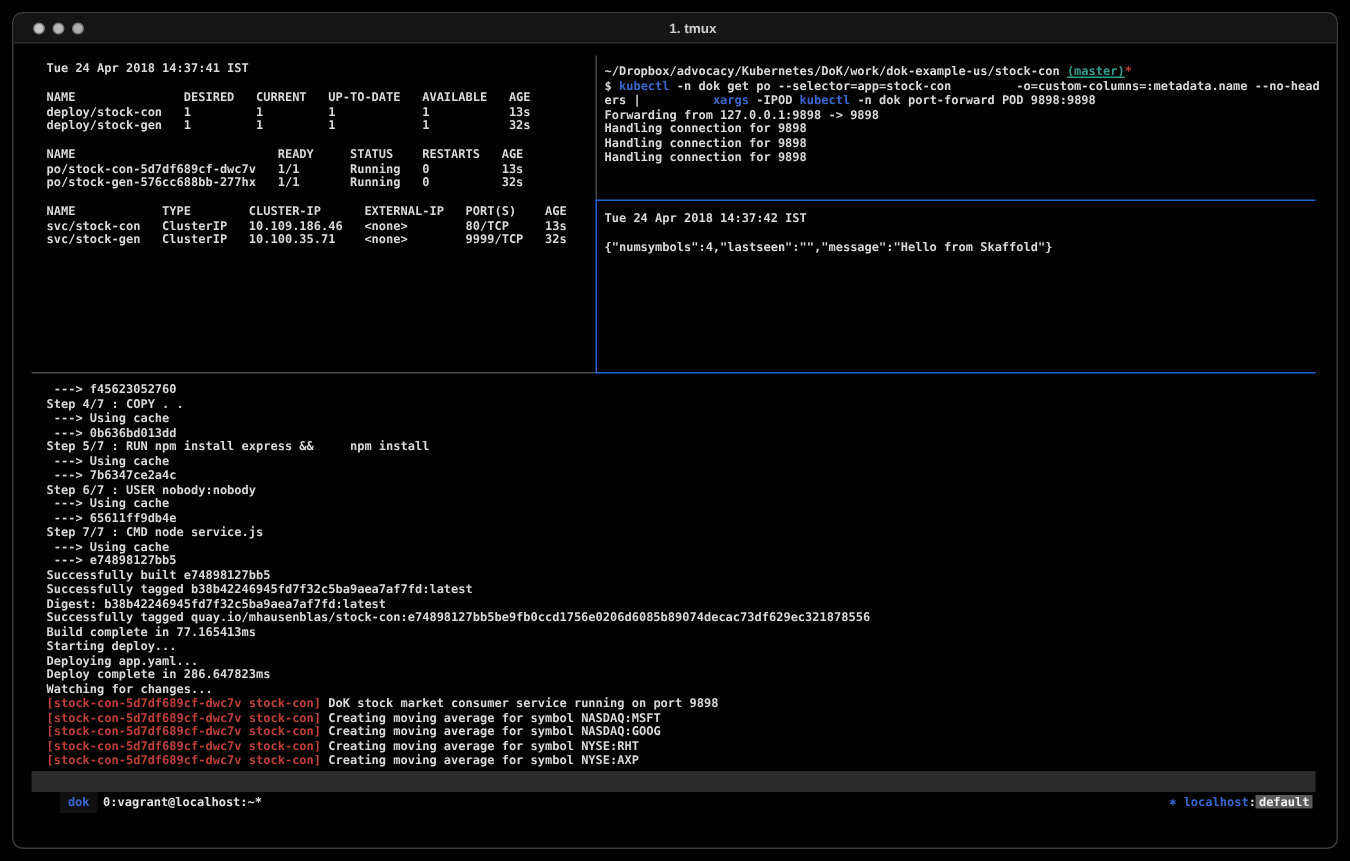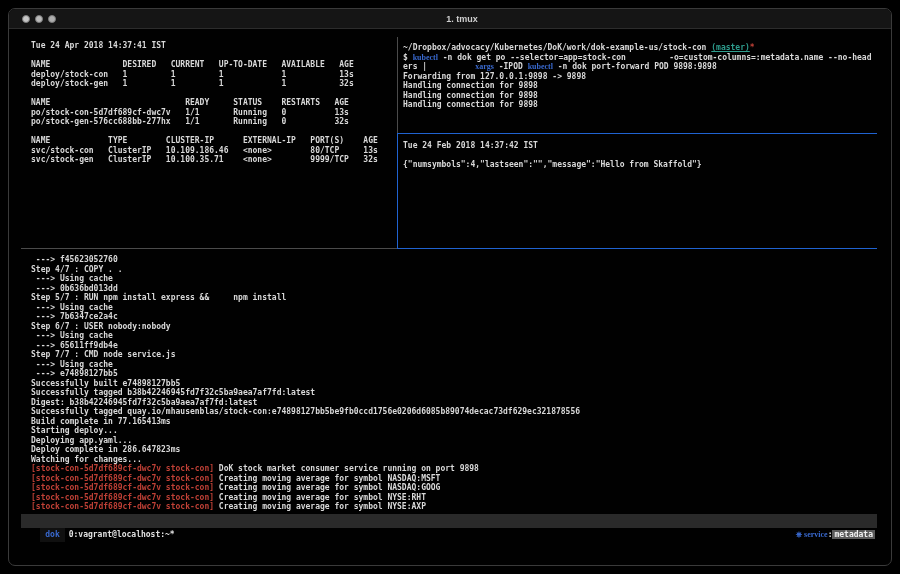--- a/index.html
+++ b/index.html
@@ -14,21 +14,21 @@
   .lights { position:absolute; left:13px; top:6px; display:flex; gap:5px; }
   .light { width:8px; height:8px; border-radius:50%; border:1px solid #7a7a7a; }
   .l1 { background:#c6c6c6; } .l2 { background:#bababa; } .l3 { background:#aeaeae; }
   .title { position:absolute; left:12px; top:5px; width:100%; text-align:center;
            font:bold 9px "Liberation Sans", sans-serif; color:#cfcfcf; }
 
   .pane { position:absolute; white-space:pre; font-size:8px; line-height:9.5px;
           font-weight:bold; color:#d9d9d9; }
   .tline { white-space:pre; }
   .c-fg   { color:#d9d9d9;text-align:right; }
-  .c-blue { color:#3969cf;font-family:Liberation Serif, serif; }
+  .c-blue { color:#3969cf; }
   .c-teal { color:#2f9e8f;text-decoration:underline; }
   .c-red  { color:#bf4036; }
 
   .divider { position:absolute; background:#4b4b4b; }
   .divider.blue { background:#2063d1; }
 
   .status { position:absolute; left:12px; top:505px; width:856px; height:14px;
             background:#2a2a2a; font-size:8px; font-weight:bold; line-height:14px;
             color:#dcdcdc; white-space:pre; }
   .sess { display:inline-block; background:#101010; color:#3969cf; padding:0 5px; height:14px; }
@@ -47,30 +47,30 @@
       <span class="light l2"></span>
       <span class="light l3"></span>
     </div>
     <div class="title">1. tmux</div>
   </div>
 
   <div class="pane" style="left:22px; top:32px; width:364px; height:190px;"><div class="tline"><span class="c-fg">Tue 24 Apr 2018 14:37:41 IST</span></div><div class="tline">&nbsp;</div><div class="tline"><span class="c-fg">NAME               DESIRED   CURRENT   UP-TO-DATE   AVAILABLE   AGE</span></div><div class="tline"><span class="c-fg">deploy/stock-con   1         1         1            1           13s</span></div><div class="tline"><span class="c-fg">deploy/stock-gen   1         1         1            1           32s</span></div><div class="tline">&nbsp;</div><div class="tline"><span class="c-fg">NAME                            READY     STATUS    RESTARTS   AGE</span></div><div class="tline"><span class="c-fg">po/stock-con-5d7df689cf-dwc7v   1/1       Running   0          13s</span></div><div class="tline"><span class="c-fg">po/stock-gen-576cc688bb-277hx   1/1       Running   0          32s</span></div><div class="tline">&nbsp;</div><div class="tline"><span class="c-fg">NAME            TYPE        CLUSTER-IP      EXTERNAL-IP   PORT(S)    AGE</span></div><div class="tline"><span class="c-fg">svc/stock-con   ClusterIP   10.109.186.46   &lt;none&gt;        80/TCP     13s</span></div><div class="tline"><span class="c-fg">svc/stock-gen   ClusterIP   10.100.35.71    &lt;none&gt;        9999/TCP   32s</span></div></div>
 
   <div class="pane" style="left:394px; top:34px; width:482px; height:88px;"><div class="tline"><span class="c-fg">~/Dropbox/advocacy/Kubernetes/DoK/work/dok-example-us/stock-con </span><span class="c-teal">(master)</span><span class="c-red">*</span></div><div class="tline"><span class="c-fg">$ </span><span class="c-blue">kubectl</span><span class="c-fg"> -n dok get po --selector=app=stock-con         -o=custom-columns=:metadata.name --no-head</span></div><div class="tline"><span class="c-fg">ers |          </span><span class="c-blue">xargs</span><span class="c-fg"> -IPOD </span><span class="c-blue">kubectl</span><span class="c-fg"> -n dok port-forward POD 9898:9898</span></div><div class="tline"><span class="c-fg">Forwarding from 127.0.0.1:9898 -&gt; 9898</span></div><div class="tline"><span class="c-fg">Handling connection for 9898</span></div><div class="tline"><span class="c-fg">Handling connection for 9898</span></div><div class="tline"><span class="c-fg">Handling connection for 9898</span></div></div>
 
-  <div class="pane" style="left:394px; top:132px; width:482px; height:104px;"><div class="tline"><span class="c-fg">Tue 24 Feb 2018 14:37:42 IST</span></div><div class="tline">&nbsp;</div><div class="tline"><span class="c-fg">{"numsymbols":4,"lastseen":"","message":"Hello from Skaffold"}</span></div></div>
+  <div class="pane" style="left:394px; top:132px; width:482px; height:104px;"><div class="tline"><span class="c-fg">Tue 24 Apr 2018 14:37:42 IST</span></div><div class="tline">&nbsp;</div><div class="tline"><span class="c-fg">{"numsymbols":4,"lastseen":"","message":"Hello from Skaffold"}</span></div></div>
 
   <div class="pane" style="left:22px; top:246px; width:854px; height:258px;"><div class="tline"><span class="c-fg"> ---&gt; f45623052760</span></div><div class="tline"><span class="c-fg">Step 4/7 : COPY . .</span></div><div class="tline"><span class="c-fg"> ---&gt; Using cache</span></div><div class="tline"><span class="c-fg"> ---&gt; 0b636bd013dd</span></div><div class="tline"><span class="c-fg">Step 5/7 : RUN npm install express &amp;&amp;     npm install</span></div><div class="tline"><span class="c-fg"> ---&gt; Using cache</span></div><div class="tline"><span class="c-fg"> ---&gt; 7b6347ce2a4c</span></div><div class="tline"><span class="c-fg">Step 6/7 : USER nobody:nobody</span></div><div class="tline"><span class="c-fg"> ---&gt; Using cache</span></div><div class="tline"><span class="c-fg"> ---&gt; 65611ff9db4e</span></div><div class="tline"><span class="c-fg">Step 7/7 : CMD node service.js</span></div><div class="tline"><span class="c-fg"> ---&gt; Using cache</span></div><div class="tline"><span class="c-fg"> ---&gt; e74898127bb5</span></div><div class="tline"><span class="c-fg">Successfully built e74898127bb5</span></div><div class="tline"><span class="c-fg">Successfully tagged b38b42246945fd7f32c5ba9aea7af7fd:latest</span></div><div class="tline"><span class="c-fg">Digest: b38b42246945fd7f32c5ba9aea7af7fd:latest</span></div><div class="tline"><span class="c-fg">Successfully tagged quay.io/mhausenblas/stock-con:e74898127bb5be9fb0ccd1756e0206d6085b89074decac73df629ec321878556</span></div><div class="tline"><span class="c-fg">Build complete in 77.165413ms</span></div><div class="tline"><span class="c-fg">Starting deploy...</span></div><div class="tline"><span class="c-fg">Deploying app.yaml...</span></div><div class="tline"><span class="c-fg">Deploy complete in 286.647823ms</span></div><div class="tline"><span class="c-fg">Watching for changes...</span></div><div class="tline"><span class="c-red">[stock-con-5d7df689cf-dwc7v stock-con]</span><span class="c-fg"> DoK stock market consumer service running on port 9898</span></div><div class="tline"><span class="c-red">[stock-con-5d7df689cf-dwc7v stock-con]</span><span class="c-fg"> Creating moving average for symbol NASDAQ:MSFT</span></div><div class="tline"><span class="c-red">[stock-con-5d7df689cf-dwc7v stock-con]</span><span class="c-fg"> Creating moving average for symbol NASDAQ:GOOG</span></div><div class="tline"><span class="c-red">[stock-con-5d7df689cf-dwc7v stock-con]</span><span class="c-fg"> Creating moving average for symbol NYSE:RHT</span></div><div class="tline"><span class="c-red">[stock-con-5d7df689cf-dwc7v stock-con]</span><span class="c-fg"> Creating moving average for symbol NYSE:AXP</span></div></div>
 
   <div class="divider" style="left:388px; top:28px; width:1px; height:96px;"></div>
   <div class="divider blue" style="left:388px; top:124px; width:1px; height:116px;"></div>
   <div class="divider blue" style="left:388px; top:124px; width:480px; height:1px;"></div>
   <div class="divider" style="left:12px; top:239px; width:376px; height:1px;"></div>
   <div class="divider blue" style="left:388px; top:239px; width:480px; height:1px;"></div>
 
   <div class="status">
     <span class="sess">dok</span><span class="witem">0:vagrant@localhost:~*</span>
     <span class="statusright">
-      <span class="c-blue">⎈ </span><span class="c-blue">service</span><span>:</span><span class="kns">metadata</span>
+      <span class="c-blue">⎈ </span><span class="c-blue">localhost</span><span>:</span><span class="kns">default</span>
     </span>
   </div>
 
 </div>
 
 </body></html>

